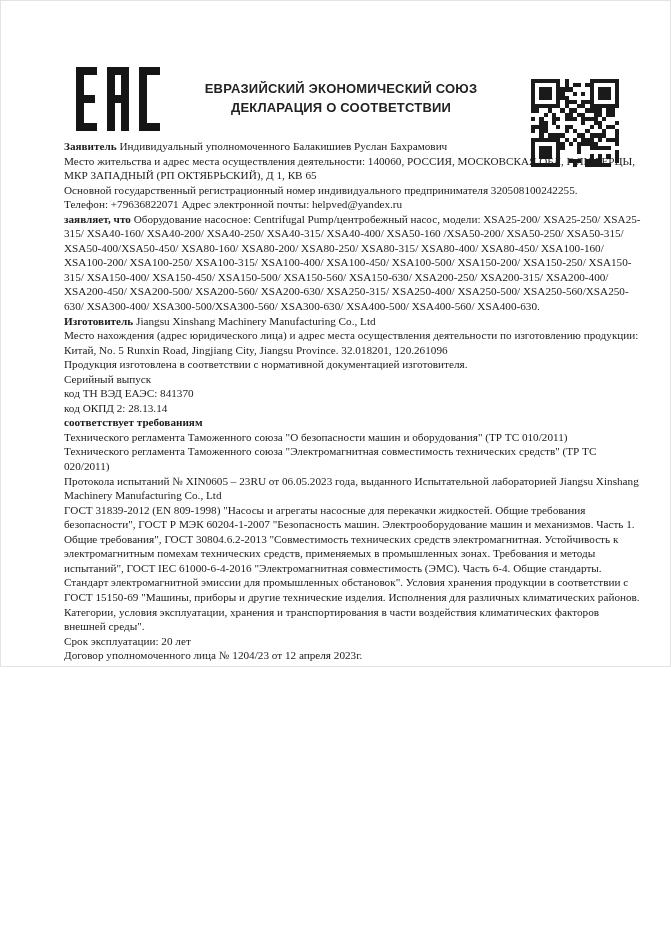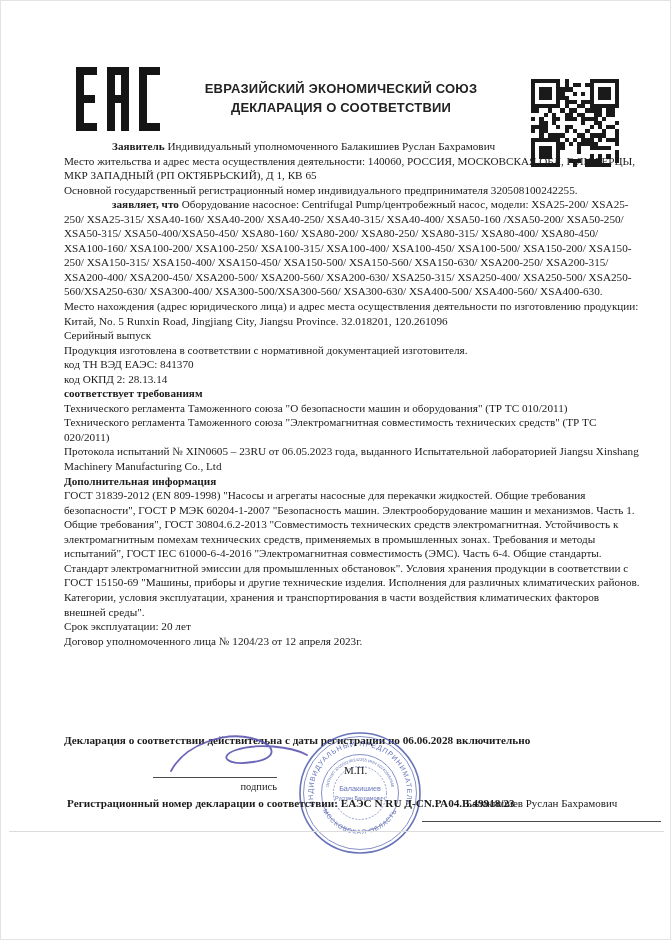--- a/index.html
+++ b/index.html
@@ -1,28 +1,28 @@
 <!DOCTYPE html>
 <html><head>
 <meta charset="utf-8">
 <style>
   html,body{margin:0;padding:0;background:#fff;}
-  .page{position:relative;width:671px;height:940px;background:#fff;border:1px solid #e3e3e3;
+  .page{position:relative;width:671px;height:667px;background:#fff;border:1px solid #e3e3e3;
         box-sizing:border-box;overflow:hidden;font-family:"Liberation Serif",serif;color:#1c1c1c;}
   
   .eac-logo{position:absolute;left:75px;top:66px;width:84px;height:64px;}
   .titles{position:absolute;left:165px;top:80px;width:350px;text-align:center;
           font-family:"Liberation Sans",sans-serif;font-weight:bold;color:#222;}
   .titles .t1{font-size:13px;letter-spacing:.2px;margin:0 0 4px 0;}
   .titles .t2{font-size:13px;letter-spacing:.2px;margin:0;}
   .qr{position:absolute;left:530px;top:78px;width:88px;height:88px;}
   
   .main{position:absolute;left:63px;top:138px;width:578px;font-size:11.2px;line-height:14.55px;}
   .main p{margin:0;}
-  .b{font-weight:bold;margin-left:48px;}
+  .b{font-weight:bold;}
   
   .validity{position:absolute;left:63px;top:733px;width:578px;font-size:11.2px;font-weight:bold;}
   .sig-svg{position:absolute;left:155px;top:726px;width:165px;height:56px;pointer-events:none;}
   .sig-line{position:absolute;left:152px;top:776px;width:124px;border-top:1px solid #4a4a4a;}
   .sig-caption{position:absolute;left:152px;top:780px;width:124px;text-align:right;font-size:10.5px;}
   .mp{position:absolute;left:343px;top:763px;font-size:11px;}
   .fio-wrap{position:absolute;left:421px;top:761px;width:239px;text-align:center;}
   .fio-name{font-size:11px;border-bottom:1px solid #4a4a4a;padding-bottom:12px;margin-top:35px;}
   .fio-caption{font-size:10.5px;padding-top:2px;}
   .reg-lines{position:absolute;left:63px;top:792px;width:590px;font-size:11.2px;font-weight:bold;line-height:15.5px;}
@@ -58,31 +58,32 @@
   </div>
 
   <svg class="qr" viewBox="0 0 21 21" shape-rendering="crispEdges">
       <path d="M8 0h1v1h-1zM8 1h1v1h-1zM10 1h1v1h-1zM11 1h1v1h-1zM13 1h1v1h-1zM7 2h1v1h-1zM8 2h1v1h-1zM9 2h1v1h-1zM7 3h1v1h-1zM10 3h1v1h-1zM12 3h1v1h-1zM7 4h1v1h-1zM8 4h1v1h-1zM8 5h1v1h-1zM9 5h1v1h-1zM10 5h1v1h-1zM12 5h1v1h-1zM13 5h1v1h-1zM8 6h1v1h-1zM11 6h1v1h-1zM12 6h1v1h-1zM0 7h1v1h-1zM1 7h1v1h-1zM4 7h1v1h-1zM7 7h1v1h-1zM9 7h1v1h-1zM10 7h1v1h-1zM13 7h1v1h-1zM14 7h1v1h-1zM15 7h1v1h-1zM16 7h1v1h-1zM18 7h1v1h-1zM19 7h1v1h-1zM3 8h1v1h-1zM5 8h1v1h-1zM8 8h1v1h-1zM9 8h1v1h-1zM11 8h1v1h-1zM12 8h1v1h-1zM15 8h1v1h-1zM16 8h1v1h-1zM18 8h1v1h-1zM19 8h1v1h-1zM0 9h1v1h-1zM2 9h1v1h-1zM5 9h1v1h-1zM6 9h1v1h-1zM8 9h1v1h-1zM9 9h1v1h-1zM10 9h1v1h-1zM12 9h1v1h-1zM13 9h1v1h-1zM14 9h1v1h-1zM15 9h1v1h-1zM17 9h1v1h-1zM2 10h1v1h-1zM3 10h1v1h-1zM5 10h1v1h-1zM12 10h1v1h-1zM15 10h1v1h-1zM16 10h1v1h-1zM20 10h1v1h-1zM0 11h1v1h-1zM1 11h1v1h-1zM2 11h1v1h-1zM3 11h1v1h-1zM6 11h1v1h-1zM8 11h1v1h-1zM9 11h1v1h-1zM14 11h1v1h-1zM16 11h1v1h-1zM18 11h1v1h-1zM19 11h1v1h-1zM0 12h1v1h-1zM2 12h1v1h-1zM3 12h1v1h-1zM8 12h1v1h-1zM10 12h1v1h-1zM13 12h1v1h-1zM17 12h1v1h-1zM20 12h1v1h-1zM2 13h1v1h-1zM4 13h1v1h-1zM5 13h1v1h-1zM6 13h1v1h-1zM7 13h1v1h-1zM11 13h1v1h-1zM12 13h1v1h-1zM14 13h1v1h-1zM15 13h1v1h-1zM16 13h1v1h-1zM17 13h1v1h-1zM20 13h1v1h-1zM8 14h1v1h-1zM10 14h1v1h-1zM12 14h1v1h-1zM13 14h1v1h-1zM14 14h1v1h-1zM16 14h1v1h-1zM18 14h1v1h-1zM19 14h1v1h-1zM20 14h1v1h-1zM7 15h1v1h-1zM9 15h1v1h-1zM11 15h1v1h-1zM12 15h1v1h-1zM13 15h1v1h-1zM14 15h1v1h-1zM15 15h1v1h-1zM20 15h1v1h-1zM7 16h1v1h-1zM11 16h1v1h-1zM14 16h1v1h-1zM15 16h1v1h-1zM16 16h1v1h-1zM17 16h1v1h-1zM18 16h1v1h-1zM11 17h1v1h-1zM20 17h1v1h-1zM14 18h1v1h-1zM16 18h1v1h-1zM18 18h1v1h-1zM20 18h1v1h-1zM9 19h1v1h-1zM10 19h1v1h-1zM11 19h1v1h-1zM13 19h1v1h-1zM14 19h1v1h-1zM15 19h1v1h-1zM16 19h1v1h-1zM20 19h1v1h-1zM10 20h1v1h-1zM13 20h1v1h-1zM14 20h1v1h-1zM15 20h1v1h-1zM16 20h1v1h-1zM17 20h1v1h-1zM18 20h1v1h-1zM0 0h7v7h-7z M1 1h5v5h-5z M2 2h3v3h-3zM14 0h7v7h-7z M15 1h5v5h-5z M16 2h3v3h-3zM0 14h7v7h-7z M1 15h5v5h-5z M2 16h3v3h-3z" fill="#1a1a1a" fill-rule="evenodd"></path>
     </svg>
 
   <div class="main">
     <p><span class="b">Заявитель</span> <span>Индивидуальный уполномоченного Балакишиев Руслан Бахрамович</span></p>
     <p>Место жительства и адрес места осуществления деятельности: 140060, РОССИЯ, МОСКОВСКАЯ ОБЛ, Г ЛЮБЕРЦЫ, МКР ЗАПАДНЫЙ (РП ОКТЯБРЬСКИЙ), Д 1, КВ 65</p>
     <p>Основной государственный регистрационный номер индивидуального предпринимателя 320508100242255.</p>
+    <p>Телефон: +79636822071 Адрес электронной почты: helpved@yandex.ru</p>
     <p><span class="b">заявляет, что</span> <span>Оборудование насосное: Centrifugal Pump/центробежный насос, модели: XSA25-200/ XSA25-250/ XSA25-315/ XSA40-160/ XSA40-200/ XSA40-250/ XSA40-315/ XSA40-400/ XSA50-160 /XSA50-200/ XSA50-250/ XSA50-315/ XSA50-400/XSA50-450/ XSA80-160/ XSA80-200/ XSA80-250/ XSA80-315/ XSA80-400/ XSA80-450/ XSA100-160/ XSA100-200/ XSA100-250/ XSA100-315/ XSA100-400/ XSA100-450/ XSA100-500/ XSA150-200/ XSA150-250/ XSA150-315/ XSA150-400/ XSA150-450/ XSA150-500/ XSA150-560/ XSA150-630/ XSA200-250/ XSA200-315/ XSA200-400/ XSA200-450/ XSA200-500/ XSA200-560/ XSA200-630/ XSA250-315/ XSA250-400/ XSA250-500/ XSA250-560/XSA250-630/ XSA300-400/ XSA300-500/XSA300-560/ XSA300-630/ XSA400-500/ XSA400-560/ XSA400-630.</span></p>
+    <p><span class="b">Изготовитель</span> <span>Jiangsu Xinshang Machinery Manufacturing Co., Ltd</span></p>
     <p>Место нахождения (адрес юридического лица) и адрес места осуществления деятельности по изготовлению продукции: Китай, No. 5 Runxin Road, Jingjiang City, Jiangsu Province. 32.018201, 120.261096</p>
+    <p>Продукция изготовлена в соответствии с нормативной документацией изготовителя.</p>
     <p>Серийный выпуск</p>
-    <p>Продукция изготовлена в соответствии с нормативной документацией изготовителя.</p>
     <p>код ТН ВЭД ЕАЭС: 841370</p>
     <p>код ОКПД 2: 28.13.14</p>
     <p class="b">соответствует требованиям</p>
     <p>Технического регламента Таможенного союза "О безопасности машин и оборудования" (ТР ТС 010/2011)</p>
     <p>Технического регламента Таможенного союза "Электромагнитная совместимость технических средств" (ТР ТС 020/2011)</p>
     <p>Протокола испытаний № XIN0605 – 23RU от 06.05.2023 года, выданного Испытательной лабораторией Jiangsu Xinshang Machinery Manufacturing Co., Ltd</p>
-    <p class="b">Дополнительная информация</p>
     <p>ГОСТ 31839-2012 (EN 809-1998) "Насосы и агрегаты насосные для перекачки жидкостей. Общие требования безопасности", ГОСТ Р МЭК 60204-1-2007 "Безопасность машин. Электрооборудование машин и механизмов. Часть 1. Общие требования", ГОСТ 30804.6.2-2013 "Совместимость технических средств электромагнитная. Устойчивость к электромагнитным помехам технических средств, применяемых в промышленных зонах. Требования и методы испытаний", ГОСТ IEC 61000-6-4-2016 "Электромагнитная совместимость (ЭМС). Часть 6-4. Общие стандарты. Стандарт электромагнитной эмиссии для промышленных обстановок". Условия хранения продукции в соответствии с ГОСТ 15150-69 "Машины, приборы и другие технические изделия. Исполнения для различных климатических районов. Категории, условия эксплуатации, хранения и транспортирования в части воздействия климатических факторов внешней среды".</p>
     <p>Срок эксплуатации: 20 лет</p>
     <p>Договор уполномоченного лица № 1204/23 от 12 апреля 2023г.</p>
   </div>
 
   <div class="validity">Декларация о соответствии действительна с даты регистрации по 06.06.2028 включительно</div>
 
   <svg class="sig-svg" viewBox="0 0 165 56">
     <path d="M 15 44 C 30 16, 70 5, 95 11 C 120 17, 124 31, 97 35 C 70 39, 62 29, 80 23 C 100 16, 135 19, 151 28" fill="none" stroke="#5b55b0" stroke-width="1.8" stroke-linecap="round" opacity=".9"></path>
   </svg>

